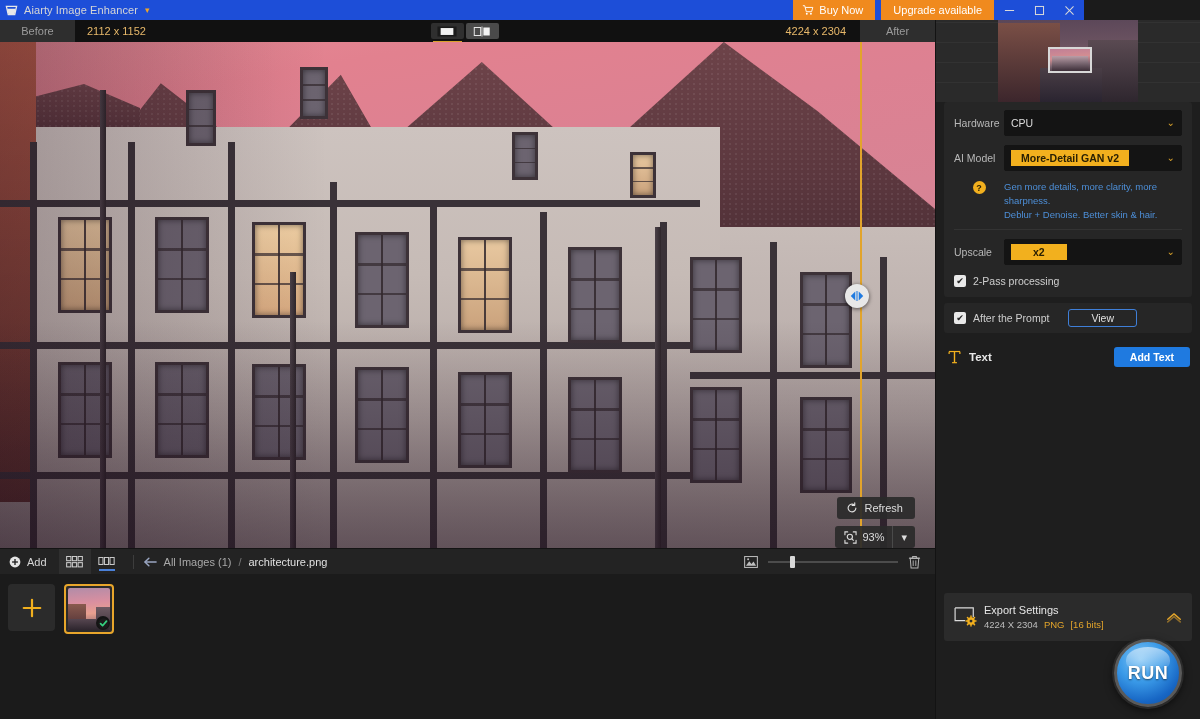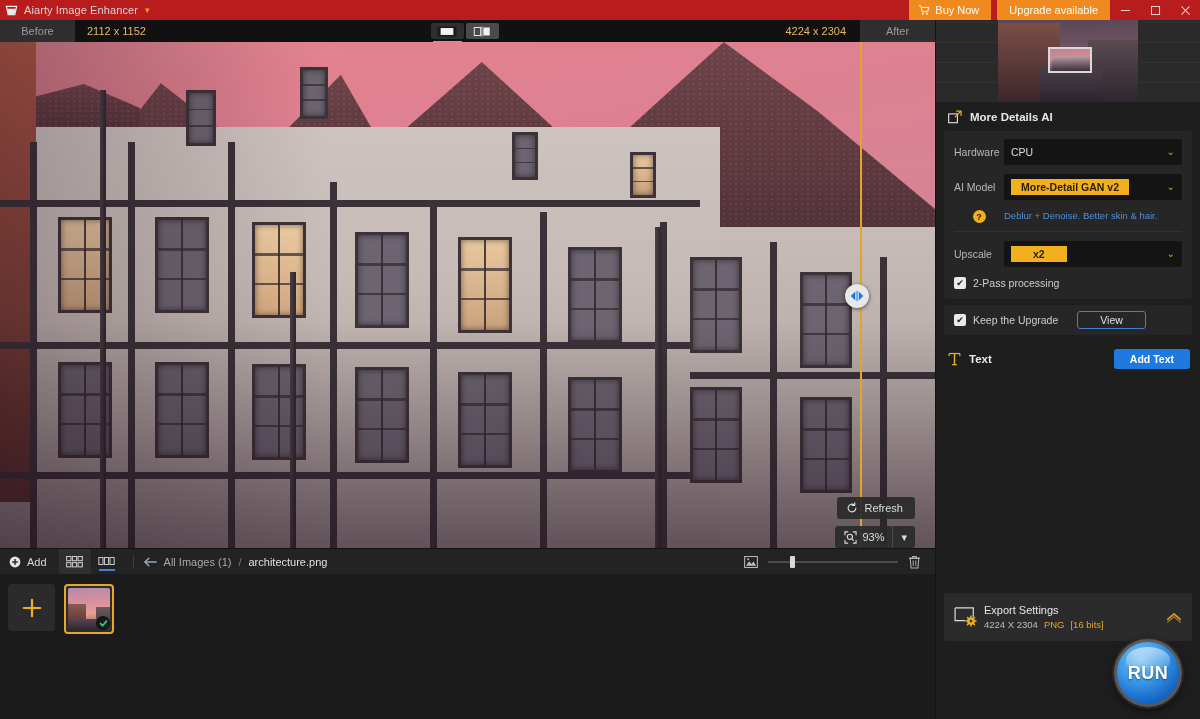--- a/index.html
+++ b/index.html
@@ -12,22 +12,22 @@
   }
   .app {
     position: relative;
     width: 1200px; height: 719px;
     background: #1b1b1b;
   }
 
   
   .titlebar {
     position: absolute; top: 0; left: 0;
-    width: 1200px; height: 20px;
-    background: #b91c1c;
+    width: 1084px; height: 20px;
+    background: #1d4ed8;
     display: flex; align-items: center;
   }
   .tb-logo {
     width: 22px; height: 20px;
     display: flex; align-items: center; justify-content: center;
   }
   .tb-title {
     font-size: 11px; color: #d6d6d6; letter-spacing: .1px;
     padding-left: 2px;
   }
@@ -735,30 +735,20 @@
         <div class="pv-sky"></div>
         <div class="pv-l"></div>
         <div class="pv-r"></div>
         <div class="pv-street"></div>
       </div>
       <div class="pv-box">
         <div class="pv-box-in"></div>
       </div>
     </div>
 
-    <div class="sec-head">
-      <span>
-        <svg width="14" height="14" viewBox="0 0 15 15" class="svgicon">
-          <rect x="0.7" y="4.2" width="9.4" height="9.4" fill="none" stroke="#e0e0e0" stroke-width="1.2"></rect>
-          <path d="M7.4 7.6 L13.6 1.4" fill="none" stroke="#f2b01e" stroke-width="1.3"></path>
-          <path d="M9.4 1.2 H14 V5.8" fill="none" stroke="#f2b01e" stroke-width="1.3" stroke-linecap="round" stroke-linejoin="round"></path>
-        </svg>
-      </span>
-      <span>More Details AI</span>
-    </div>
 
     <div class="sec-body">
       <div class="row">
         <div class="row-label">Hardware</div>
         <div class="select">
           <span class="select-val">CPU</span>
           <span class="chev">⌄</span>
         </div>
       </div>
 
@@ -768,20 +758,21 @@
           <span class="select-val pill">More-Detail GAN v2</span>
           <span class="chev">⌄</span>
         </div>
       </div>
 
       <div class="model-desc">
         <div class="help-icon">
           <div class="help-circle">?</div>
         </div>
         <div class="desc-text">
+          <div>Gen more details, more clarity, more sharpness.</div>
           <div>Deblur + Denoise. Better skin &amp; hair.</div>
         </div>
       </div>
 
       <div class="hr"></div>
 
       <div class="row">
         <div class="row-label">Upscale</div>
         <div class="select">
           <span class="select-val pill narrow">x2</span>
@@ -792,21 +783,21 @@
       <div class="checkrow">
         <div class="cbox">✔</div>
         <span class="checkrow-label">2-Pass processing</span>
       </div>
     </div>
 
 
     <div class="sec-body" style="padding:6px 10px;">
       <div class="checkrow" style="margin-top:0;">
         <div class="cbox">✔</div>
-        <span class="checkrow-label">Keep the Upgrade</span>
+        <span class="checkrow-label">After the Prompt</span>
         <button class="view-btn">View</button>
       </div>
     </div>
 
     <div class="sec-head withbtn">
       <span>
         <svg width="13" height="14" viewBox="0 0 14 15" class="svgicon">
           <line x1="1" y1="1.6" x2="13" y2="1.6" stroke="#f2b01e" stroke-width="1.3"></line>
           <path d="M1.2 1.8 V4.2 M12.8 1.8 V4.2" stroke="#f2b01e" stroke-width="1.3"></path>
           <line x1="7" y1="1.8" x2="7" y2="13.4" stroke="#f2b01e" stroke-width="1.5"></line>

